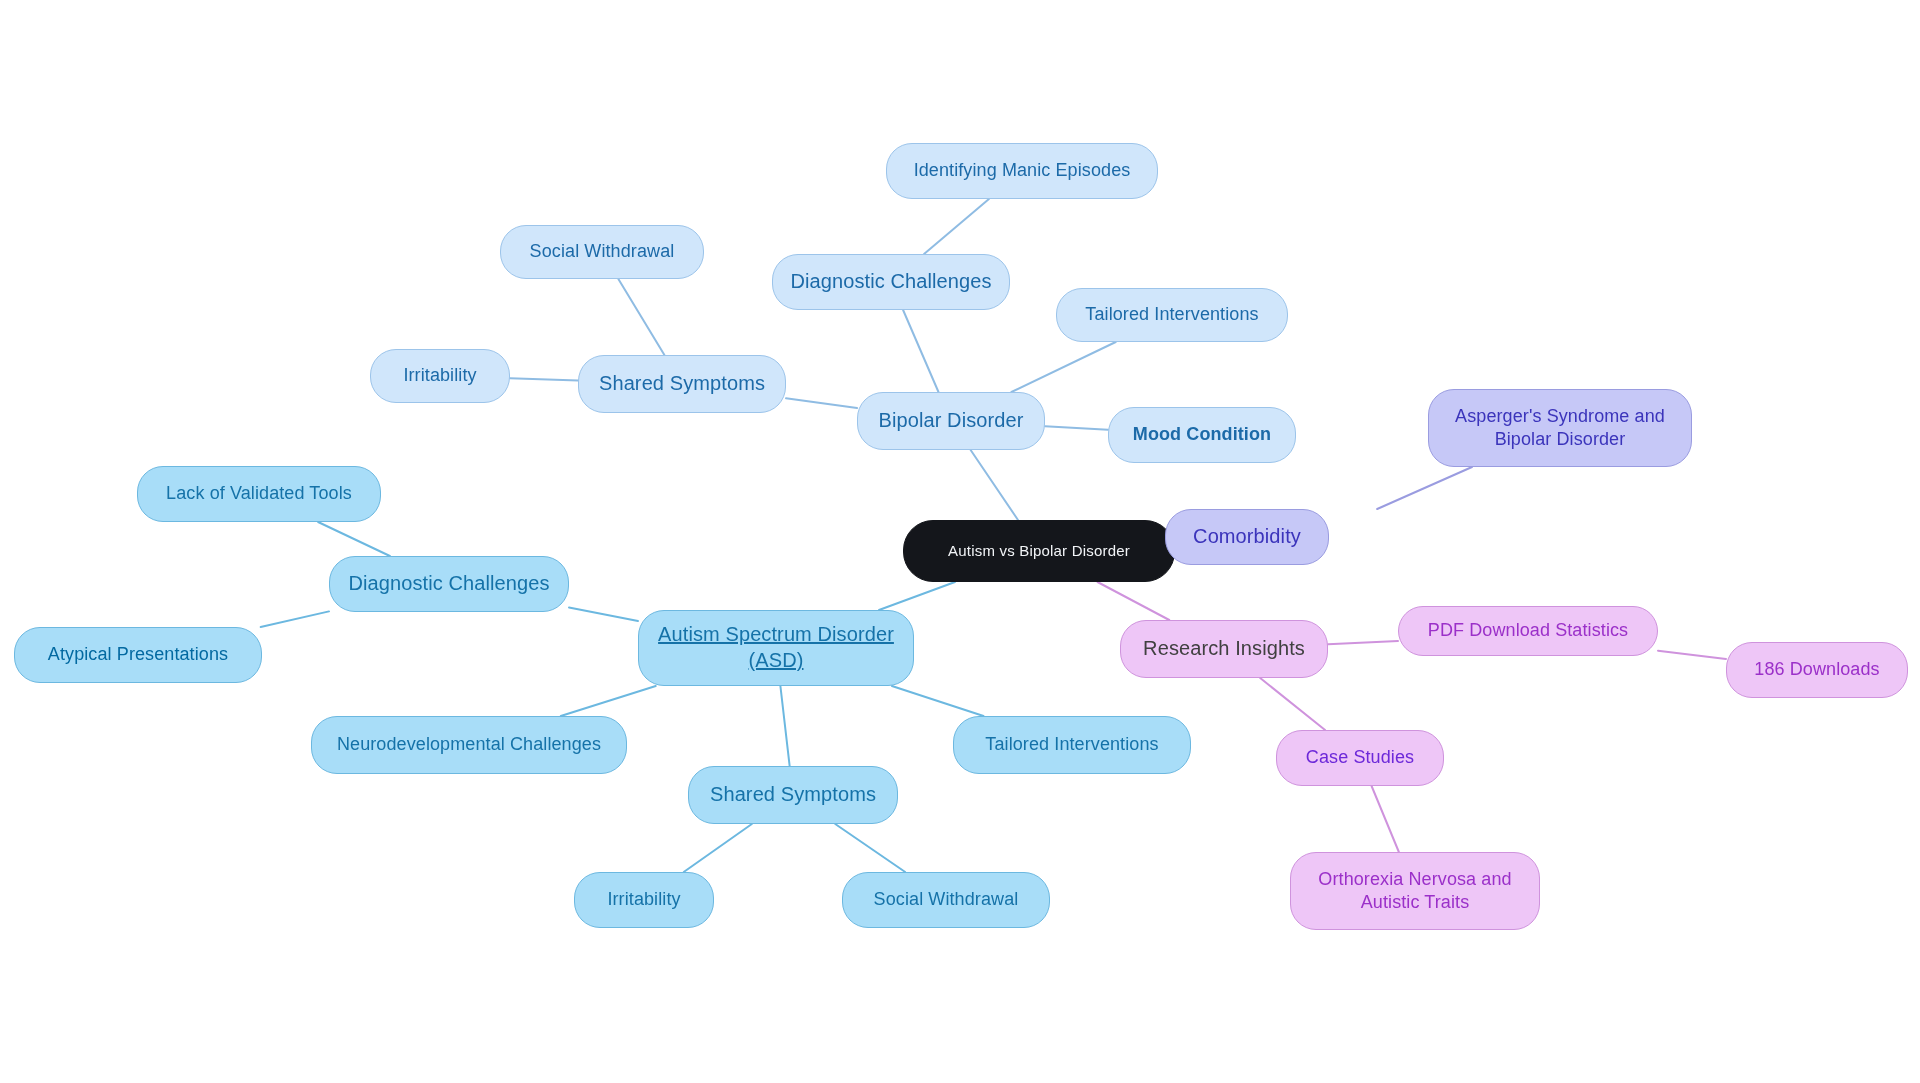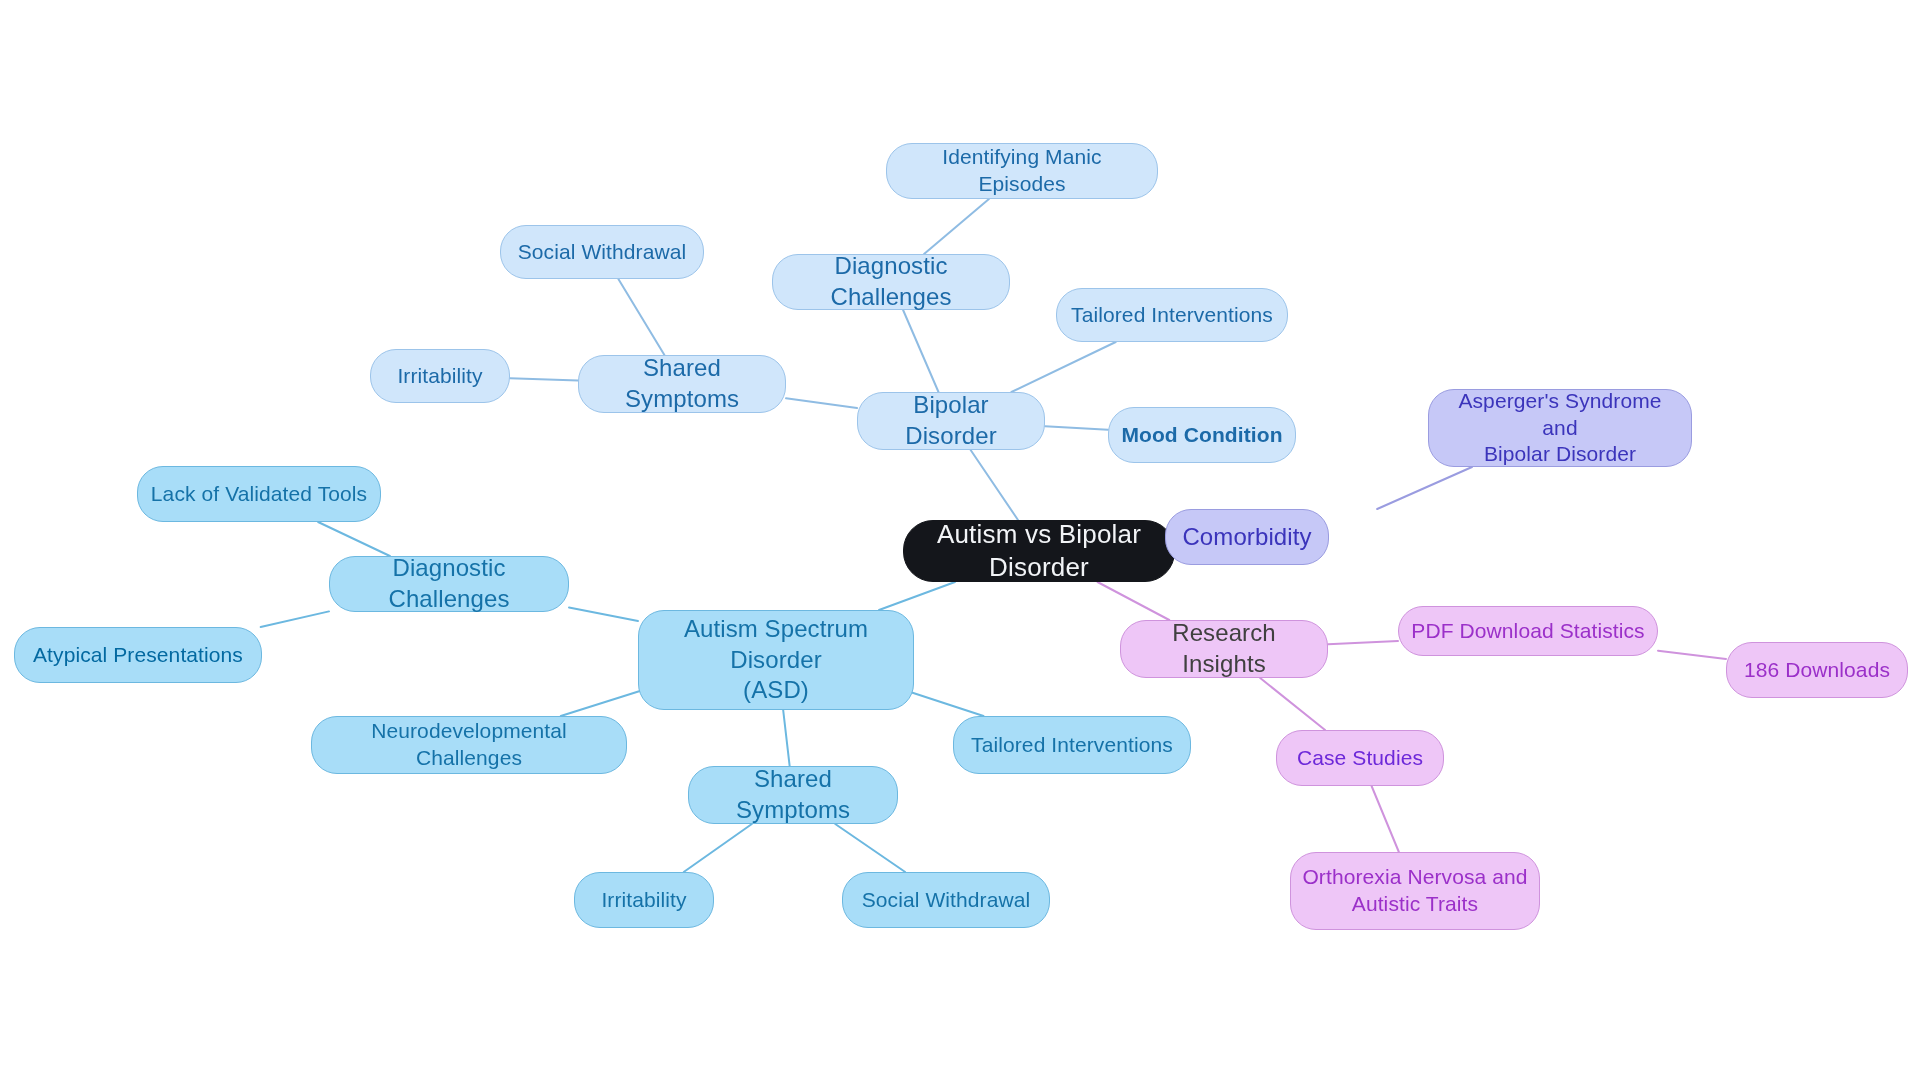--- a/index.html
+++ b/index.html
@@ -36,25 +36,26 @@
     border-width: 1.4px;
     border-radius: 26px;
     padding: 0 10px;
     line-height: 1.28;
     white-space: pre-line;
     letter-spacing: 0.1px;
   }
   .node-root {
     border-radius: 30px;
     border-width: 1.4px;
-    font-size: 26px;
+    font-size: 15px;
     letter-spacing: 0.2px;
+    text-align: right;
   }
-  .node-branch { font-size: 24px; }
-  .node-leaf   { font-size: 21px; }
+  .node-branch { font-size: 20px; }
+  .node-leaf   { font-size: 18px; }
 </style>
 </head>
 <body>
 
 <div id="mindmap-root">
   <svg id="edge-layer" viewBox="0 0 1920 1083" width="1920" height="1083">
       <line x1="1018.0153846153846" y1="520" x2="970.6307692307693" y2="450" stroke="#8fbce3" stroke-width="2" stroke-linecap="round"></line>
       <line x1="857" y1="408.07063197026025" x2="786" y2="398.30483271375465" stroke="#8fbce3" stroke-width="2" stroke-linecap="round"></line>
       <line x1="578" y1="380.56198347107437" x2="510" y2="378.31404958677683" stroke="#8fbce3" stroke-width="2" stroke-linecap="round"></line>
       <line x1="664.4242424242424" y1="355" x2="618.3636363636364" y2="279" stroke="#8fbce3" stroke-width="2" stroke-linecap="round"></line>
@@ -82,21 +83,21 @@
   <div id="node-layer">
       <div class="node node-root" style="left: 903px; top: 520px; width: 272px; height: 62px; background: rgb(20, 22, 27); border-color: rgb(20, 22, 27); color: rgb(242, 244, 247);">Autism vs Bipolar Disorder</div>
       <div class="node node-branch" style="left: 857px; top: 392px; width: 188px; height: 58px; background: rgb(208, 230, 251); border-color: rgb(156, 196, 234); color: rgb(28, 106, 168);">Bipolar Disorder</div>
       <div class="node node-branch" style="left: 578px; top: 355px; width: 208px; height: 58px; background: rgb(208, 230, 251); border-color: rgb(156, 196, 234); color: rgb(28, 106, 168);">Shared Symptoms</div>
       <div class="node node-leaf" style="left: 370px; top: 349px; width: 140px; height: 54px; background: rgb(208, 230, 251); border-color: rgb(156, 196, 234); color: rgb(28, 106, 168);">Irritability</div>
       <div class="node node-leaf" style="left: 500px; top: 225px; width: 204px; height: 54px; background: rgb(208, 230, 251); border-color: rgb(156, 196, 234); color: rgb(28, 106, 168);">Social Withdrawal</div>
       <div class="node node-branch" style="left: 772px; top: 254px; width: 238px; height: 56px; background: rgb(208, 230, 251); border-color: rgb(156, 196, 234); color: rgb(28, 106, 168);">Diagnostic Challenges</div>
       <div class="node node-leaf" style="left: 886px; top: 143px; width: 272px; height: 56px; background: rgb(208, 230, 251); border-color: rgb(156, 196, 234); color: rgb(28, 106, 168);">Identifying Manic Episodes</div>
       <div class="node node-leaf" style="left: 1056px; top: 288px; width: 232px; height: 54px; background: rgb(208, 230, 251); border-color: rgb(156, 196, 234); color: rgb(28, 106, 168);">Tailored Interventions</div>
       <div class="node node-leaf" style="left: 1108px; top: 407px; width: 188px; height: 56px; background: rgb(208, 230, 251); border-color: rgb(156, 196, 234); color: rgb(28, 106, 168); font-weight: bold;">Mood Condition</div>
-      <div class="node node-branch" style="left: 638px; top: 610px; width: 276px; height: 100px; background: rgb(168, 221, 248); border-color: rgb(108, 184, 224); color: rgb(21, 114, 168);">Autism Spectrum Disorder
+      <div class="node node-branch" style="left: 638px; top: 610px; width: 276px; height: 76px; background: rgb(168, 221, 248); border-color: rgb(108, 184, 224); color: rgb(21, 114, 168); text-decoration: underline;">Autism Spectrum Disorder
 (ASD)</div>
       <div class="node node-branch" style="left: 329px; top: 556px; width: 240px; height: 56px; background: rgb(168, 221, 248); border-color: rgb(108, 184, 224); color: rgb(21, 114, 168);">Diagnostic Challenges</div>
       <div class="node node-leaf" style="left: 137px; top: 466px; width: 244px; height: 56px; background: rgb(168, 221, 248); border-color: rgb(108, 184, 224); color: rgb(21, 114, 168);">Lack of Validated Tools</div>
       <div class="node node-leaf" style="left: 14px; top: 627px; width: 248px; height: 56px; background: rgb(168, 221, 248); border-color: rgb(108, 184, 224); color: #0369a1;">Atypical Presentations</div>
       <div class="node node-leaf" style="left: 311px; top: 716px; width: 316px; height: 58px; background: rgb(168, 221, 248); border-color: rgb(108, 184, 224); color: rgb(21, 114, 168);">Neurodevelopmental Challenges</div>
       <div class="node node-branch" style="left: 688px; top: 766px; width: 210px; height: 58px; background: rgb(168, 221, 248); border-color: rgb(108, 184, 224); color: rgb(21, 114, 168);">Shared Symptoms</div>
       <div class="node node-leaf" style="left: 574px; top: 872px; width: 140px; height: 56px; background: rgb(168, 221, 248); border-color: rgb(108, 184, 224); color: rgb(21, 114, 168);">Irritability</div>
       <div class="node node-leaf" style="left: 842px; top: 872px; width: 208px; height: 56px; background: rgb(168, 221, 248); border-color: rgb(108, 184, 224); color: rgb(21, 114, 168);">Social Withdrawal</div>
       <div class="node node-leaf" style="left: 953px; top: 716px; width: 238px; height: 58px; background: rgb(168, 221, 248); border-color: rgb(108, 184, 224); color: rgb(21, 114, 168);">Tailored Interventions</div>
       <div class="node node-branch" style="left: 1165px; top: 509px; width: 164px; height: 56px; background: rgb(198, 200, 247); border-color: rgb(154, 156, 224); color: rgb(59, 52, 187);">Comorbidity</div>

